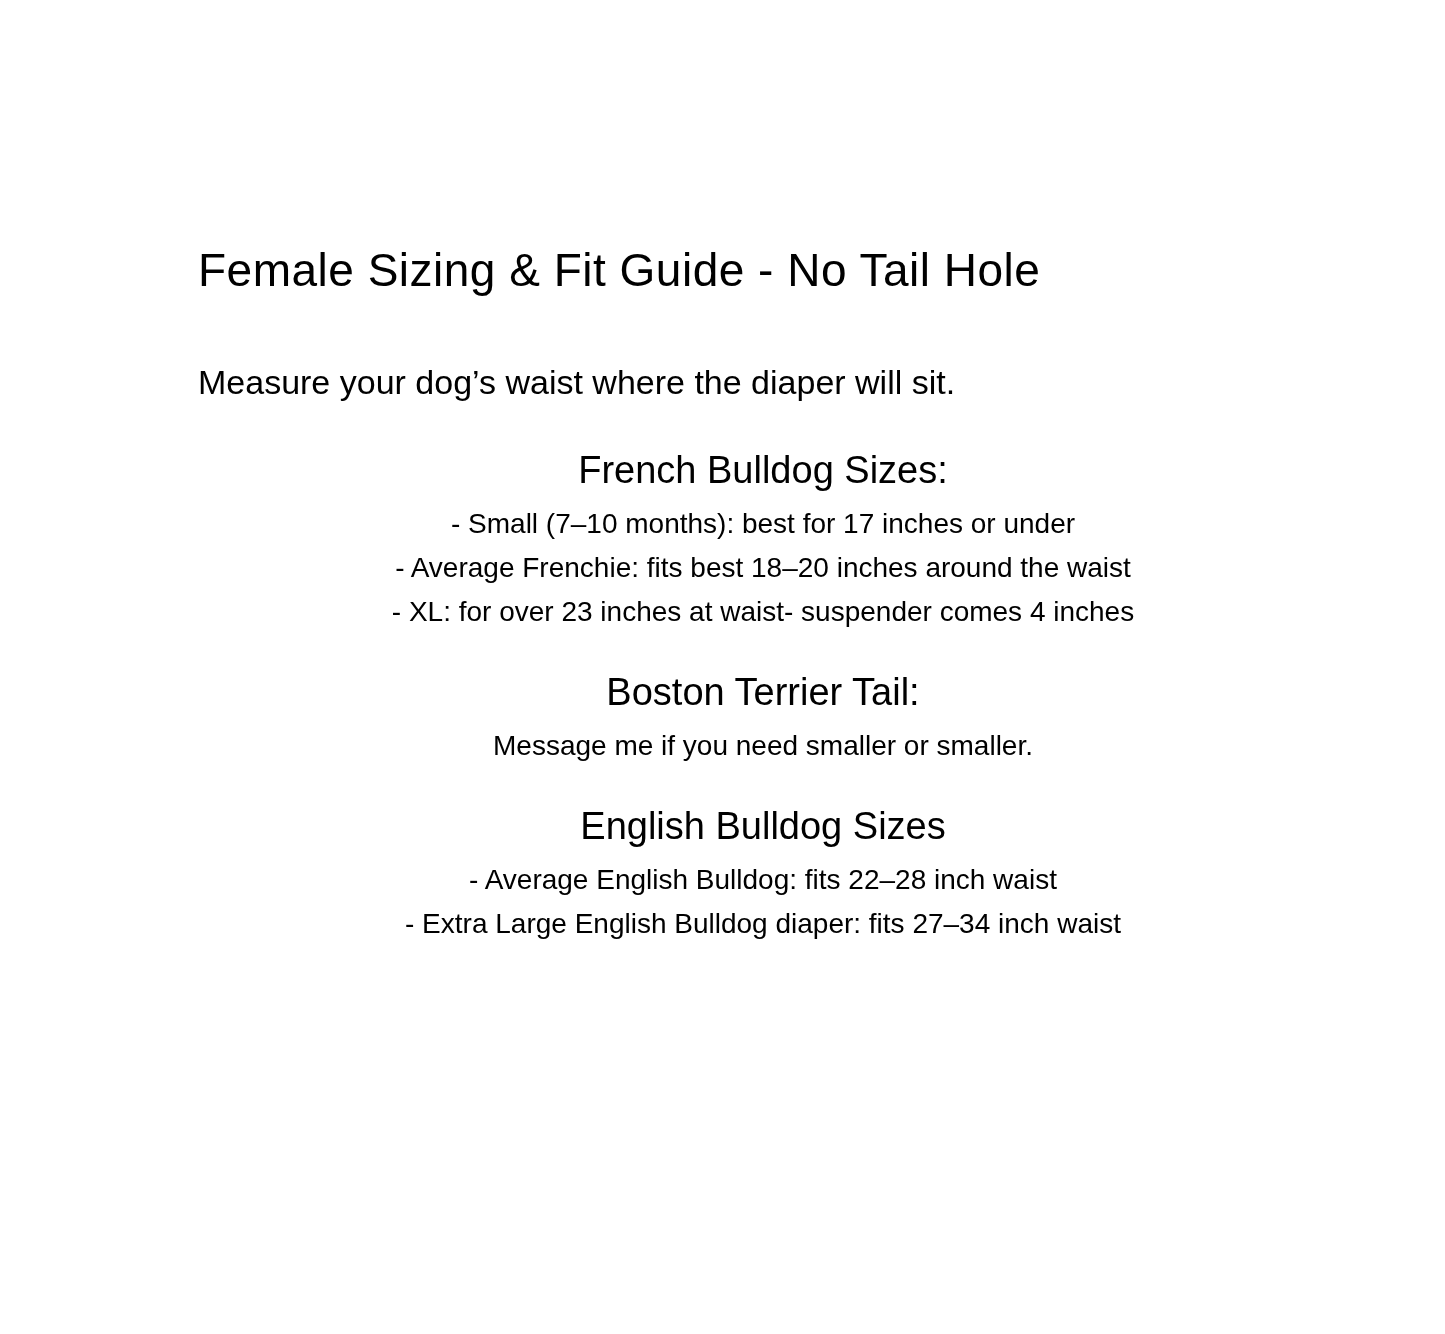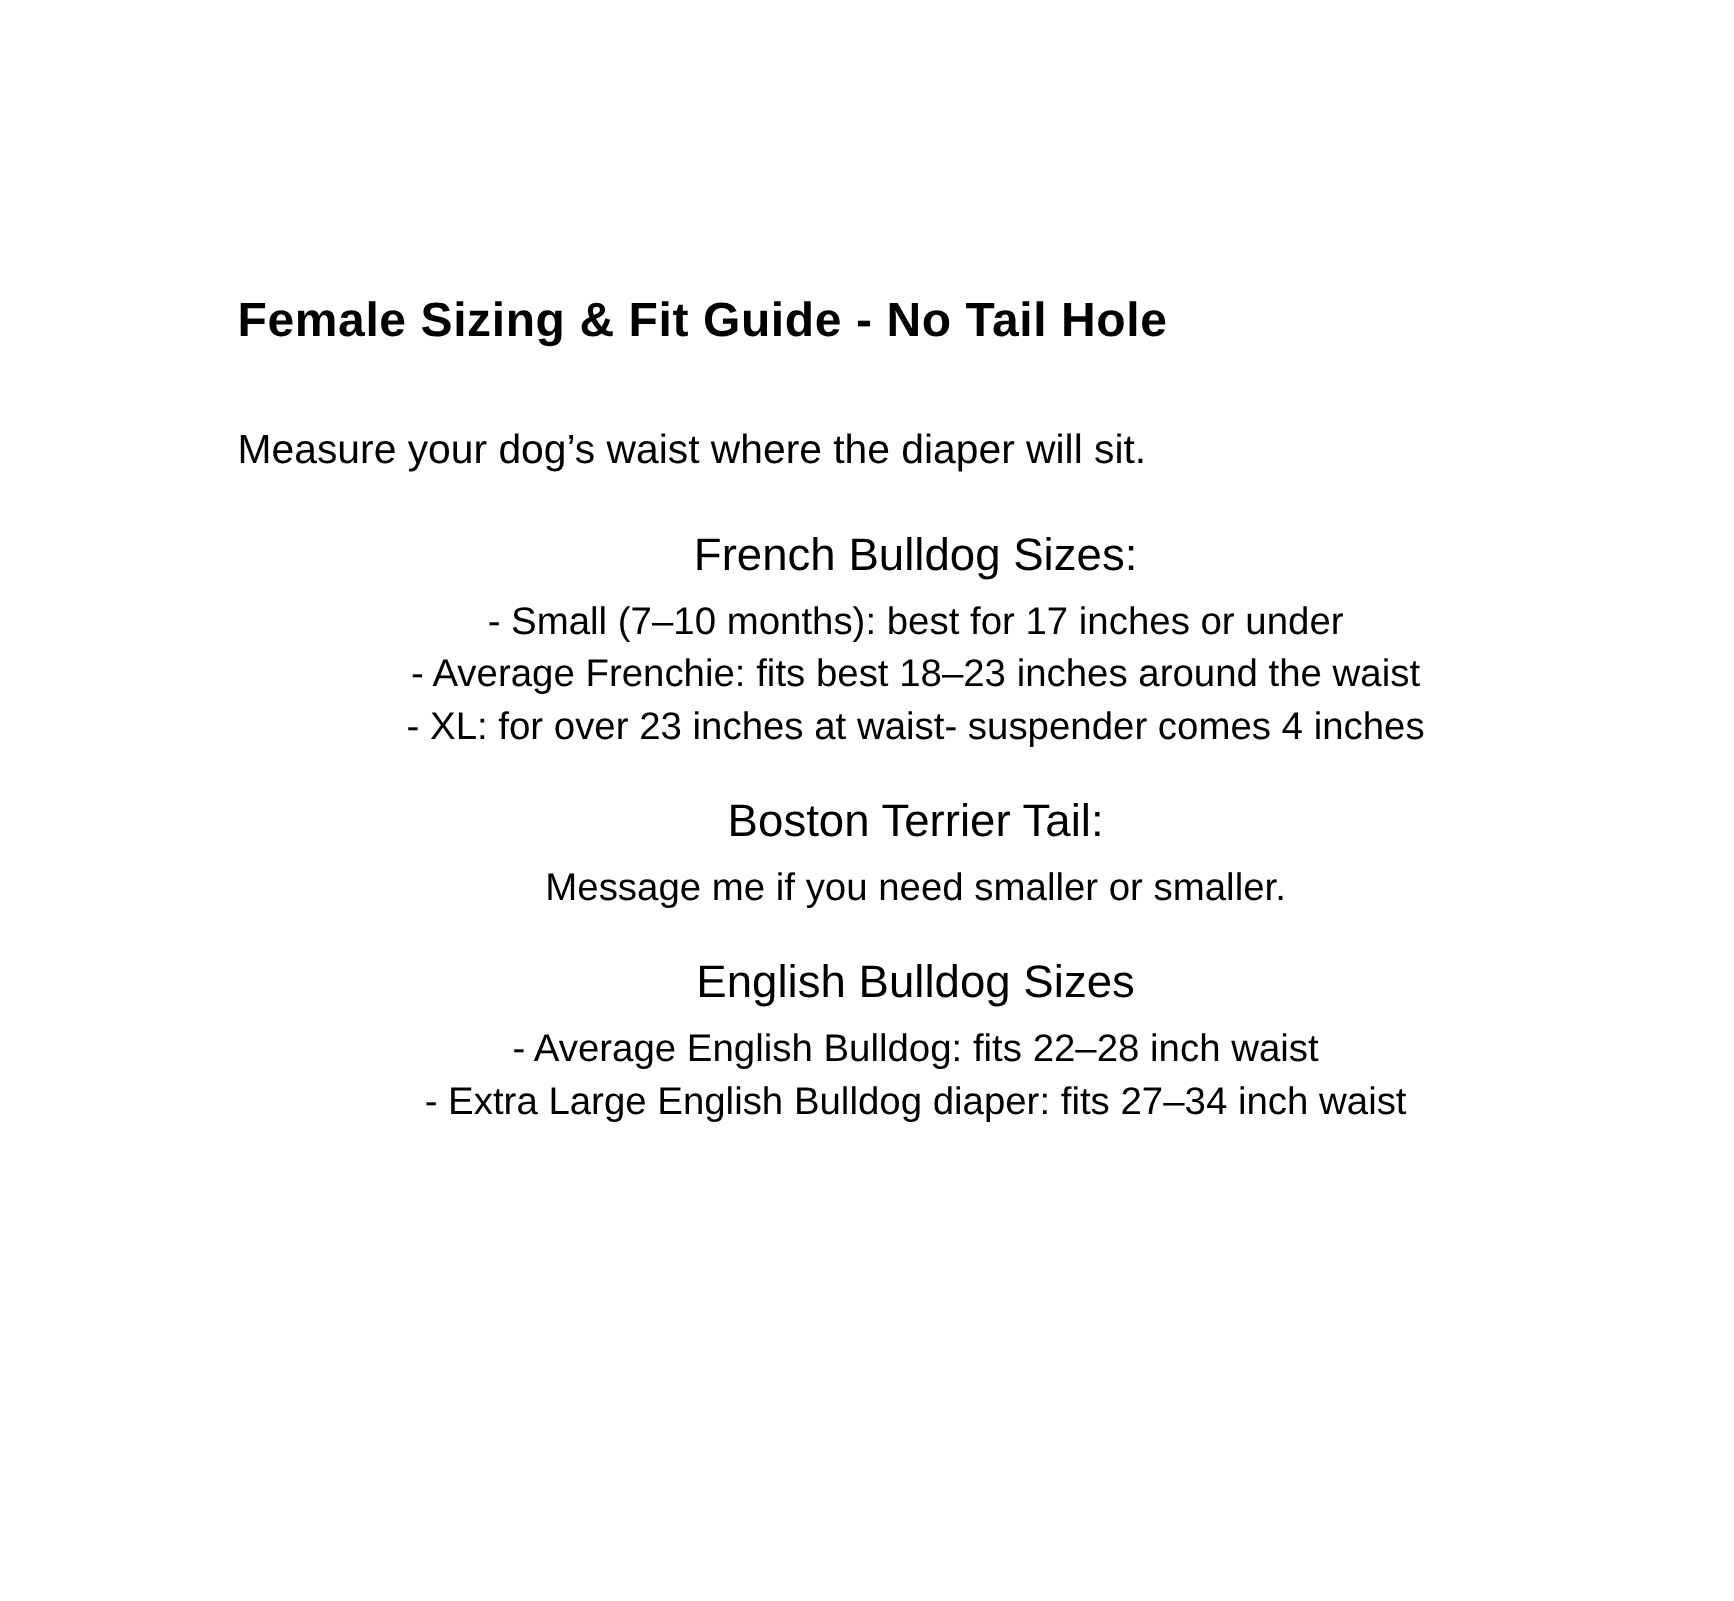--- a/index.html
+++ b/index.html
@@ -15,22 +15,22 @@
     color: #000000;
     overflow: hidden;
   }
   .doc {
     position: absolute;
     left: 198px;
     top: 245px;
     width: 1130px;
   }
   .doc-title {
-    font-size: 40px;
-    font-weight: 700;
+    font-size: 46px;
+    font-weight: 400;
     letter-spacing: 0.5px;
     margin: 0 0 64px 0;
     line-height: 1.1;
     white-space: nowrap;
   }
   .doc-intro {
     font-size: 34px;
     margin: 0 0 42px 0;
     line-height: 44px;
     white-space: nowrap;
@@ -40,42 +40,42 @@
     text-align: center;
   }
   .section-heading {
     font-size: 38px;
     font-weight: 400;
     margin: 0 0 8px 0;
     line-height: 48px;
     white-space: nowrap;
   }
   .section-line {
-    font-size: 32px;
+    font-size: 28px;
     line-height: 44px;
     margin: 0;
     white-space: nowrap;
   }
   .section-line.indent {
     padding-left: 97px;
   }
 </style>
 </head>
 <body>
 
 <div class="doc">
 
   <h1 class="doc-title">Female Sizing &amp; Fit Guide - No Tail Hole</h1>
 
   <p class="doc-intro">Measure your dog’s waist where the diaper will sit.</p>
 
   <div class="section">
     <h2 class="section-heading">French Bulldog Sizes:</h2>
     <p class="section-line">- Small (7–10 months): best for 17 inches or under</p>
-    <p class="section-line">- Average Frenchie: fits best 18–23 inches around the waist</p>
+    <p class="section-line">- Average Frenchie: fits best 18–20 inches around the waist</p>
     <p class="section-line">- XL: for over 23 inches at waist- suspender comes 4 inches</p>
   </div>
 
   <div class="section">
     <h2 class="section-heading">Boston Terrier Tail:</h2>
     <p class="section-line">Message me if you need smaller or smaller.</p>
   </div>
 
   <div class="section">
     <h2 class="section-heading">English Bulldog Sizes</h2>

